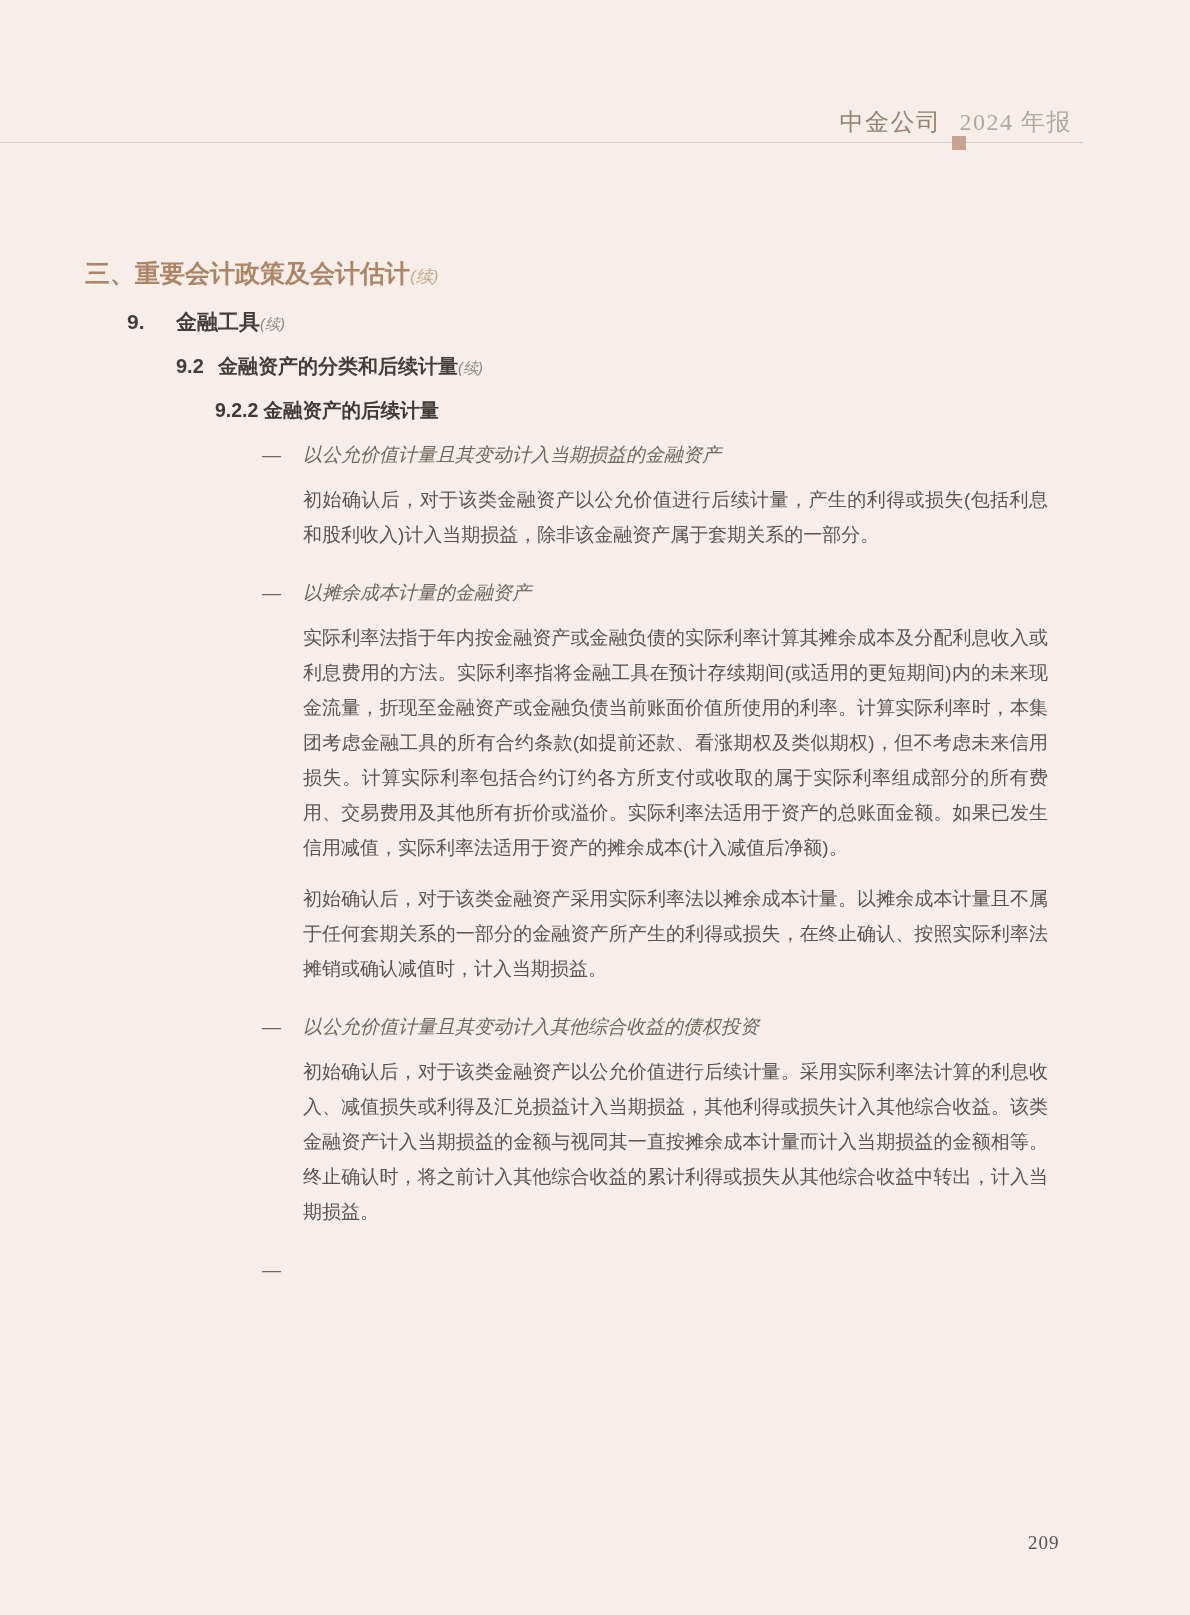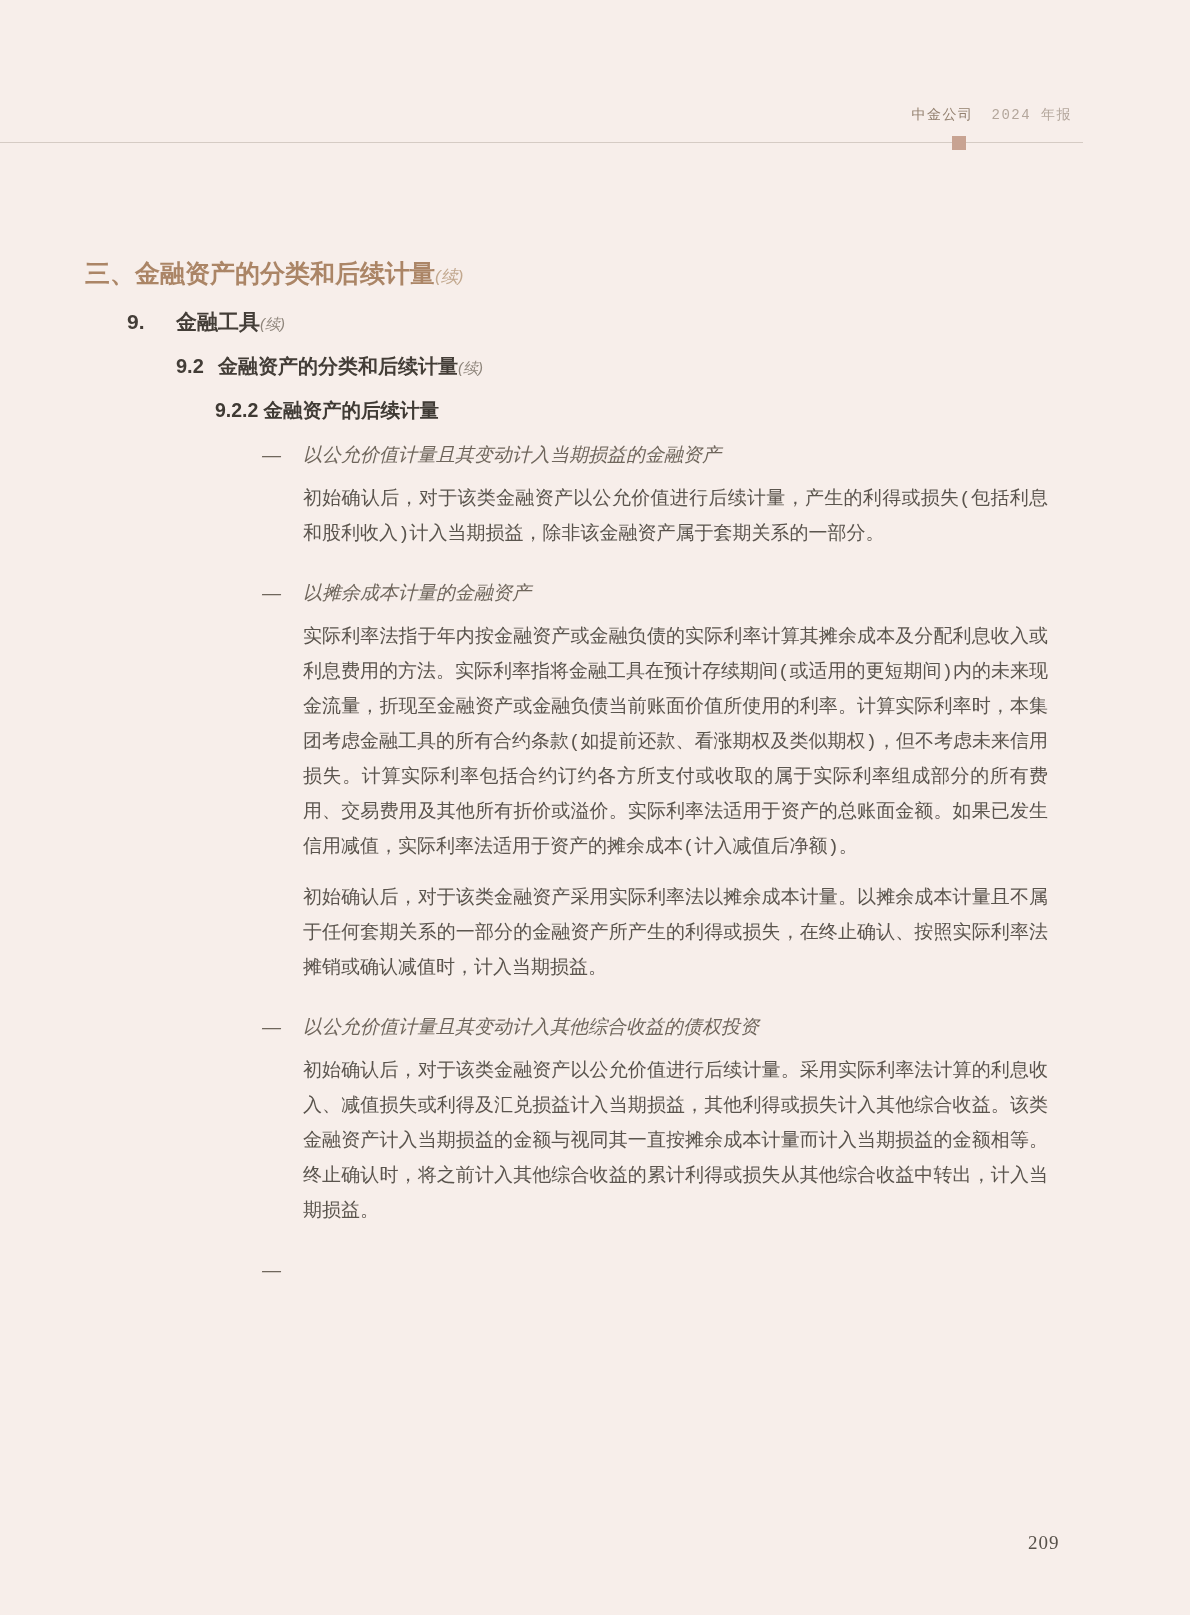--- a/index.html
+++ b/index.html
@@ -11,22 +11,22 @@
     font-family: "Liberation Sans", sans-serif;
     color: #5a544d;
     overflow: hidden;
   }
 
   
   .hdr-text {
     position: absolute;
     top: 106px;
     right: 118px;
-    font-family: Liberation Mono, monospace;
-    font-size: 14px;
+    font-family: Liberation Serif, serif;
+    font-size: 24px;
     letter-spacing: 1.5px;
     white-space: nowrap;
   }
   .hdr-company { color: #93806f; margin-right: 18px; }
   .hdr-report  { color: #b3a69b; }
   .hdr-line {
     position: absolute;
     top: 142px;
     left: 0;
     width: 1083px;
@@ -85,21 +85,20 @@
     margin-bottom: 14px;
   }
   .item-head .dash { width: 41px; flex: none; }
   .item p {
     margin: 0 0 16px 41px;
     width: 745px;
     font-size: 19px;
     line-height: 35px;
     text-align: justify;
     color: #5a544d;
-    font-family: Liberation Mono, monospace;
   }
   .item p:last-child { margin-bottom: 0; }
 
   
   .page-number {
     position: absolute;
     top: 1532px;
     left: 1028px;
     font-family: "Liberation Serif", serif;
     font-size: 19px;
@@ -111,21 +110,21 @@
 <body>
 
 <div class="hdr-text">
   <span class="hdr-company">中金公司</span><span class="hdr-report">2024 年报</span>
 </div>
 <div class="hdr-line"></div>
 <div class="hdr-square"></div>
 
 <div class="content">
 
-  <h1 class="doc-title"><span>三、金融资产的分类和后续计量</span><span class="suffix">(续)</span></h1>
+  <h1 class="doc-title"><span>三、重要会计政策及会计估计</span><span class="suffix">(续)</span></h1>
 
   <div class="sec-row sec-9">
     <span class="num">9.</span>
     <span><span>金融工具</span><span class="suffix-gray">(续)</span></span>
   </div>
 
   <div class="sec-row sec-92">
     <span class="num">9.2</span>
     <span><span>金融资产的分类和后续计量</span><span class="suffix-gray">(续)</span></span>
   </div>

